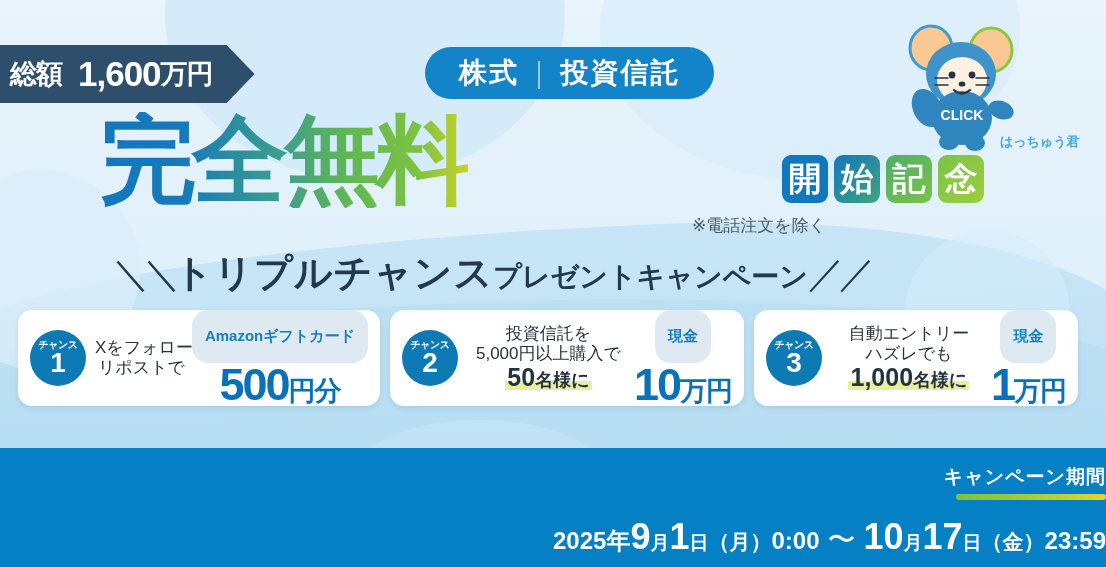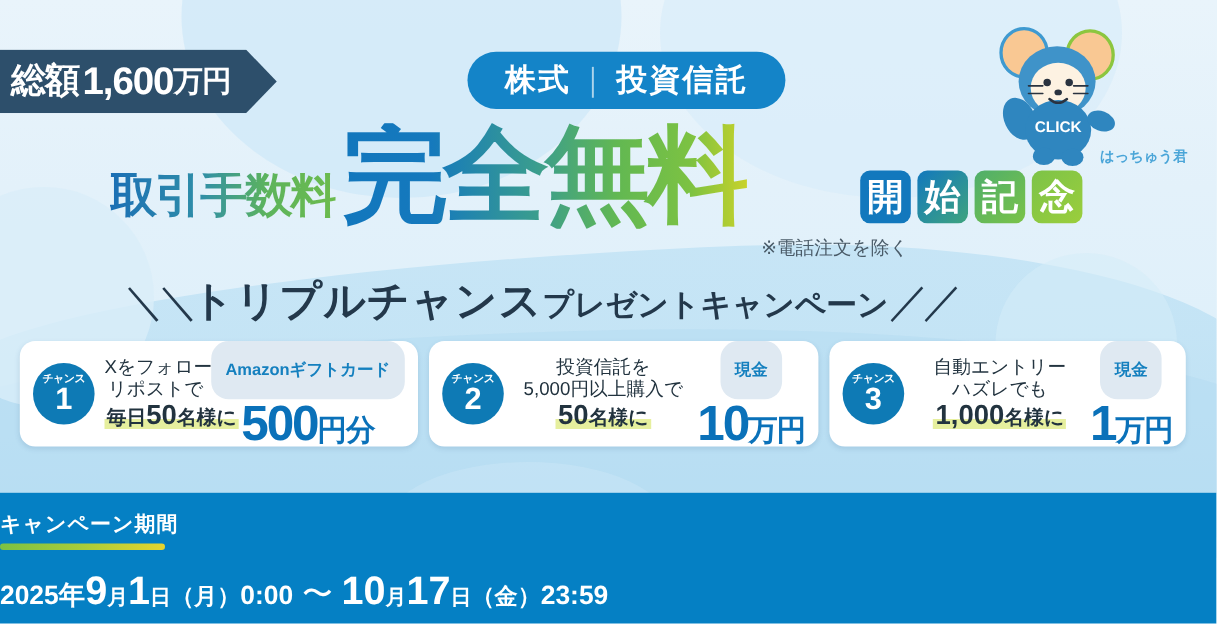--- a/index.html
+++ b/index.html
@@ -21,22 +21,22 @@
   .wave{position:absolute;left:-40px;top:228px;width:1200px;height:300px;
     background:linear-gradient(180deg,#c2e3f5 0%,#b9dff3 100%);
     border-radius:60% 40% 0 0/90px 150px 0 0;transform:rotate(-2.2deg);opacity:.85;}
   .wave2{position:absolute;left:-60px;top:300px;width:1250px;height:200px;
     background:#b4dcf2;opacity:.5;border-radius:50% 50% 0 0/70px 120px 0 0;transform:rotate(-1.2deg);}
 
   
   .ribbon{position:absolute;left:-12px;top:45px;height:58px;background:#2d4f6b;
     display:flex;align-items:center;padding:0 42px 0 22px;z-index:6;
     clip-path:polygon(0 0, calc(100% - 28px) 0, 100% 50%, calc(100% - 28px) 100%, 0 100%);}
-  .ribbon .r-sm{color:#fff;font-size:32px;font-weight:bold;letter-spacing:-1px;}
-  .ribbon .r-lg{color:#fff;font-size:35px;font-weight:bold;letter-spacing:-1px;margin-left:3px;}
+  .ribbon .r-sm{color:#fff;font-size:27px;font-weight:bold;letter-spacing:-1px;}
+  .ribbon .r-lg{color:#fff;font-size:35px;font-weight:bold;letter-spacing:-1px;margin-left:16px;}
   .ribbon .r-unit{color:#fff;font-size:27px;font-weight:bold;letter-spacing:-1px;}
 
   
   .pill-cat{position:absolute;left:425px;top:47px;z-index:6;background:#1484c8;
     color:#fff;border-radius:30px;padding:7px 34px;font-size:28px;font-weight:bold;
     letter-spacing:2px;white-space:nowrap;}
   .pill-cat .divider{opacity:.65;font-weight:normal;margin:0 6px;}
 
   
   .headline{position:absolute;left:100px;top:112px;z-index:6;display:flex;align-items:flex-end;}
@@ -91,21 +91,21 @@
   .cl-line .big-n{font-size:25px;font-weight:bold;}
   .card-right{flex:0 0 auto;text-align:center;margin-left:4px;}
   .prize-tag{display:inline-block;background:#dfe9f2;color:#1580bf;border-radius:16px;
     font-size:15px;font-weight:bold;padding:17px 13px;white-space:nowrap;margin-bottom:1px;}
   .prize-amt{color:#0a71b9;font-weight:bold;line-height:.95;white-space:nowrap;letter-spacing:-2px;}
   .prize-amt .pa-num{font-size:45px;}
   .prize-amt .pa-unit{font-size:27px;letter-spacing:-1px;}
 
   
   .footer{position:absolute;left:0;top:448px;width:1106px;height:119px;background:#0580c4;z-index:7;
-    display:flex;flex-direction:column;align-items:flex-start;}
+    display:flex;flex-direction:column;align-items:flex-end;}
   .footer-title{color:#fff;font-size:19px;font-weight:bold;letter-spacing:1px;margin-top:16px;}
   .footer-underline{width:150px;height:6px;border-radius:3px;margin-top:4px;
     background:linear-gradient(90deg,#7cc143 0%,#a8cc3a 50%,#e6d42e 100%);}
   .footer-date{color:#fff;margin-top:16px;white-space:nowrap;font-weight:bold;letter-spacing:0px;}
   .fd-y{font-size:24px;}
   .fd-jp{font-size:19px;}
   .fd-big{font-size:36px;}
   .fd-mid{font-size:21px;}
   .fd-tilde{font-size:28px;margin:0 8px;font-weight:normal;}
 </style>
@@ -126,21 +126,20 @@
     <span class="r-sm">総額</span>
     <span class="r-lg">1,600</span>
     <span class="r-unit">万円</span>
   </div>
 
   <div class="pill-cat">
     <span>株式</span><span class="divider">｜</span><span>投資信託</span>
   </div>
 
   <div class="headline">
-    <span class="h-small">取引手数料</span>
     <span class="h-big">完全無料</span>
   </div>
   <div class="note-phone">※電話注文を除く</div>
 
   <div class="tiles">
     <div class="tile tile-1">開</div>
     <div class="tile tile-2">始</div>
     <div class="tile tile-3">記</div>
     <div class="tile tile-4">念</div>
   </div>
@@ -172,21 +171,20 @@
 
     <div class="card card-1">
       <div class="chance-badge">
         <span class="cb-label">チャンス</span>
         <span class="cb-num">1</span>
       </div>
       <div class="card-body">
         <div class="card-left">
           <div class="cl-line">Xをフォロー＆</div>
           <div class="cl-line">リポストで</div>
-          <div><span class="cl-line bold"><span>毎日</span><span class="big-n">50</span><span>名様に</span></span></div>
         </div>
         <div class="card-right">
           <div class="prize-tag">Amazonギフトカード</div>
           <div class="prize-amt"><span class="pa-num">500</span><span class="pa-unit">円分</span></div>
         </div>
       </div>
     </div>
 
     <div class="card card-2">
       <div class="chance-badge">

